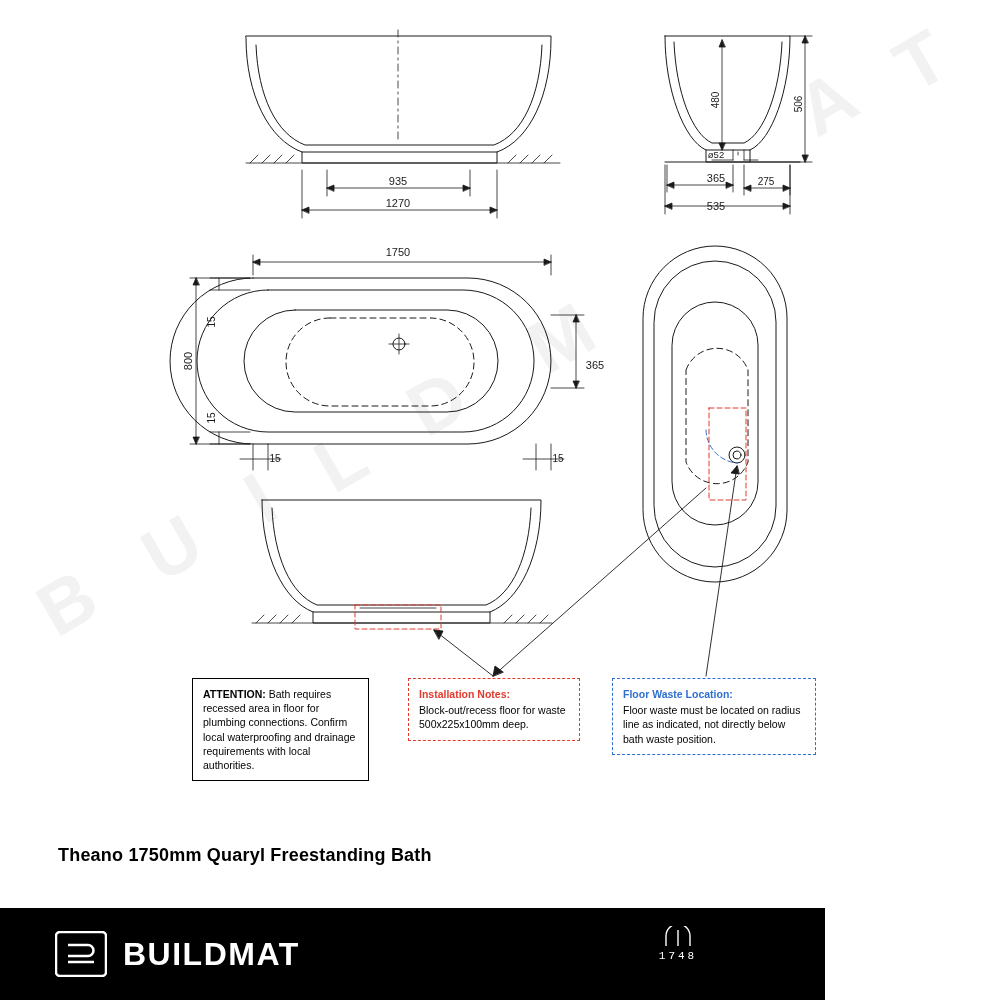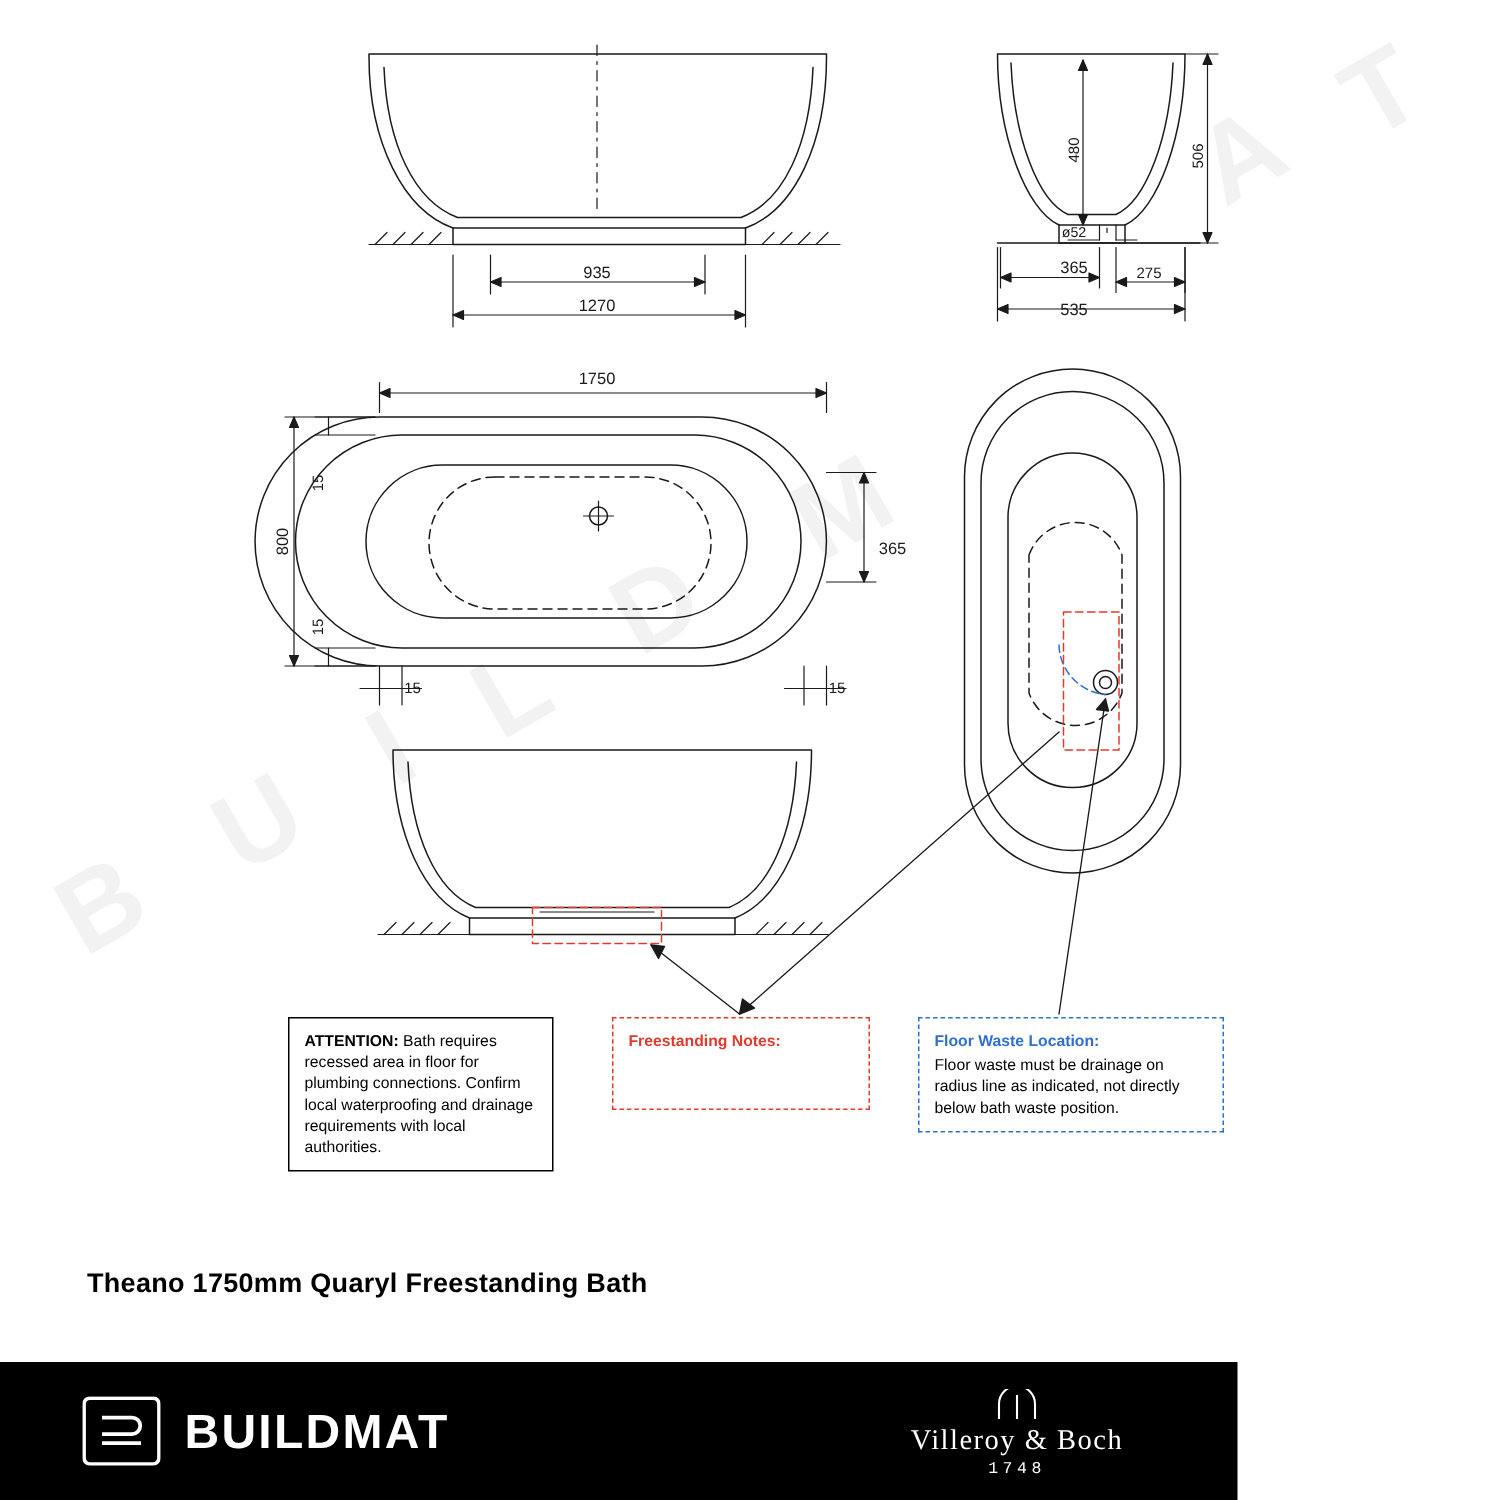--- a/index.html
+++ b/index.html
@@ -385,42 +385,42 @@
       <text transform="translate(719,100) rotate(-90)" font-size="10">480</text>
       <text transform="translate(802,104) rotate(-90)" font-size="10">506</text>
     </g>
   </svg>
 
   <div class="callout attention">
     <span class="c-body"><span class="c-inline-title">ATTENTION:</span> <span>Bath requires recessed area in floor for plumbing connections. Confirm local waterproofing and drainage requirements with local authorities.</span></span>
   </div>
 
   <div class="callout install">
-    <span class="c-title">Freestanding Notes:</span>
+    <span class="c-title">Installation Notes:</span>
+    <span class="c-body">Block-out/recess floor for waste 500x225x100mm deep.</span>
   </div>
 
   <div class="callout waste">
     <span class="c-title">Floor Waste Location:</span>
-    <span class="c-body">Floor waste must be drainage on radius line as indicated, not directly below bath waste position.</span>
+    <span class="c-body">Floor waste must be located on radius line as indicated, not directly below bath waste position.</span>
   </div>
 
   <div id="product-title">Theano 1750mm Quaryl Freestanding Bath</div>
 
   <div id="footer-bar">
     <div id="buildmat-logo">
       <svg width="52" height="46" viewBox="0 0 52 46">
         <rect x="1" y="1" width="50" height="44" rx="4" fill="none" stroke="#ffffff" stroke-width="2.5"></rect>
         <path d="M13,14 L33,14 A5.5,5.5 0 0 1 33,25 L13,25" fill="none" stroke="#ffffff" stroke-width="2.5"></path>
         <line x1="13" y1="31" x2="39" y2="31" stroke="#ffffff" stroke-width="2.5"></line>
       </svg>
       <span id="buildmat-wordmark">BUILDMAT</span>
     </div>
     <div id="vb-logo">
       <svg width="40" height="22" viewBox="0 0 40 22" style="display:block;margin:0 auto;">
         <path d="M8,20 L8,10 A12,12 0 0 1 32,10 L32,20" fill="none" stroke="#ffffff" stroke-width="1.4"></path>
         <line x1="20" y1="4" x2="20" y2="20" stroke="#ffffff" stroke-width="1.4"></line>
       </svg>
-      <div id="vb-name">Villeroy &amp; Boch</div>
       <div id="vb-year">1748</div>
     </div>
   </div>
 
 </div>
 
 </body></html>

